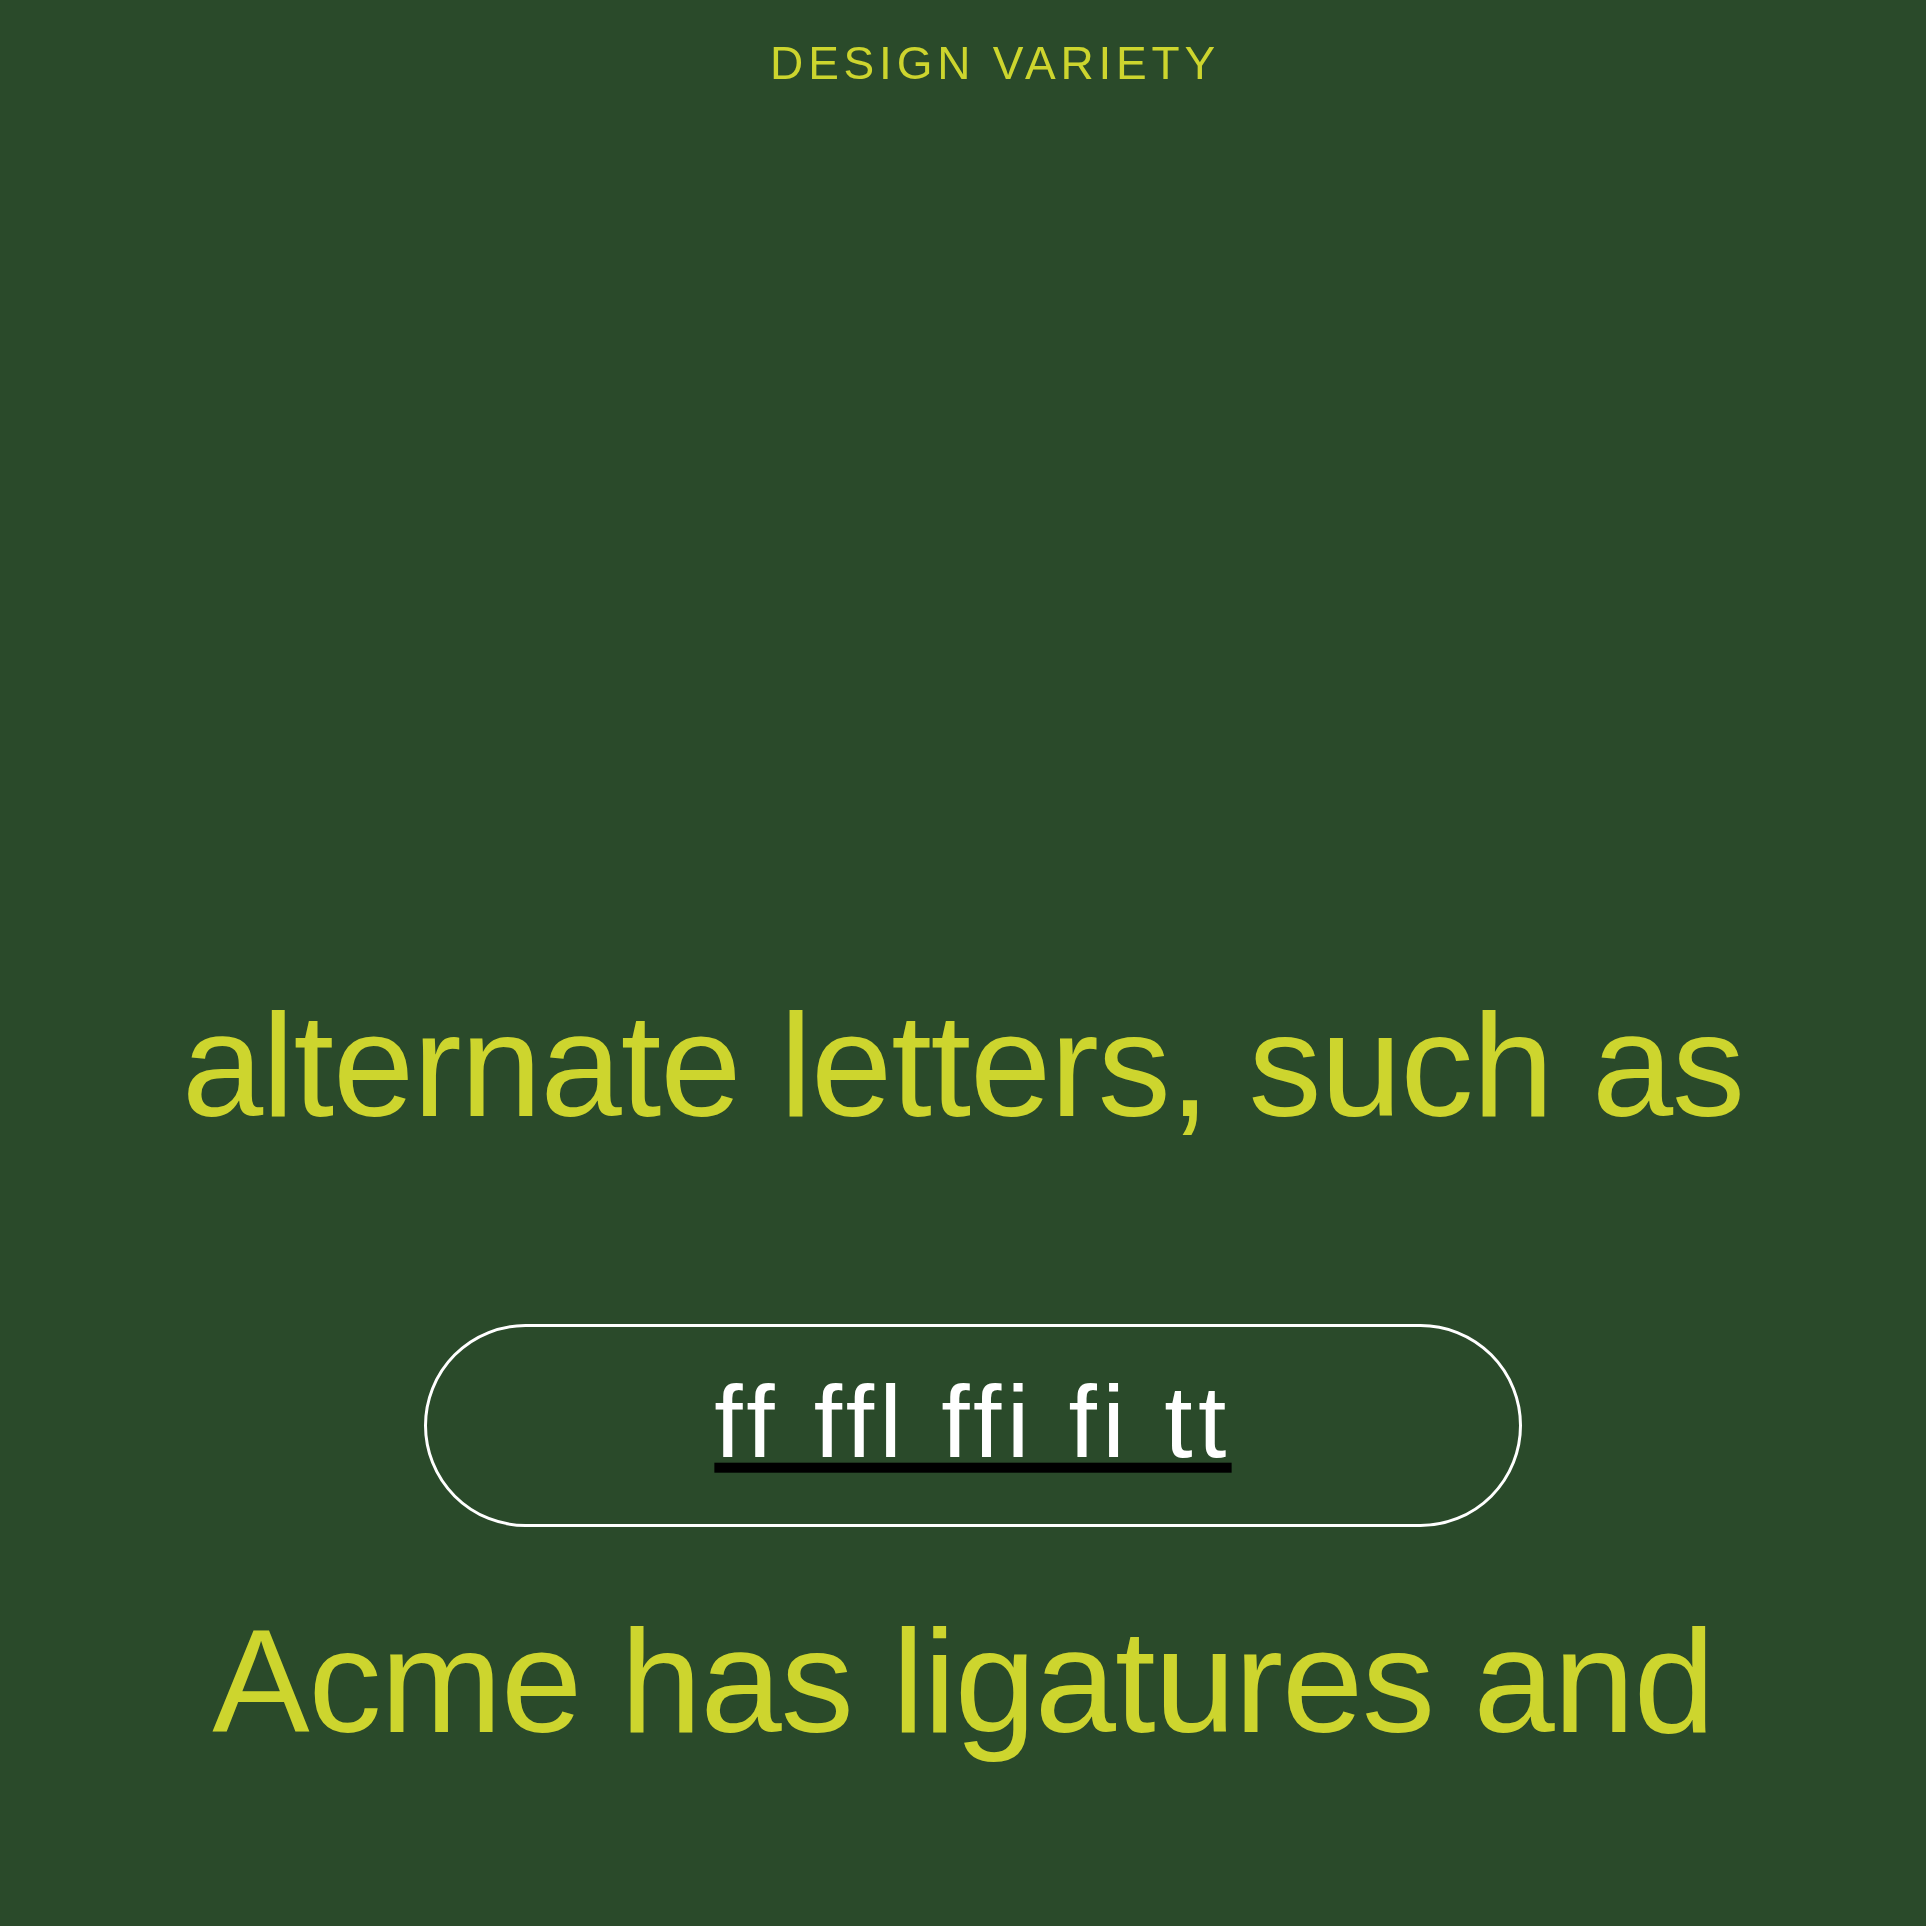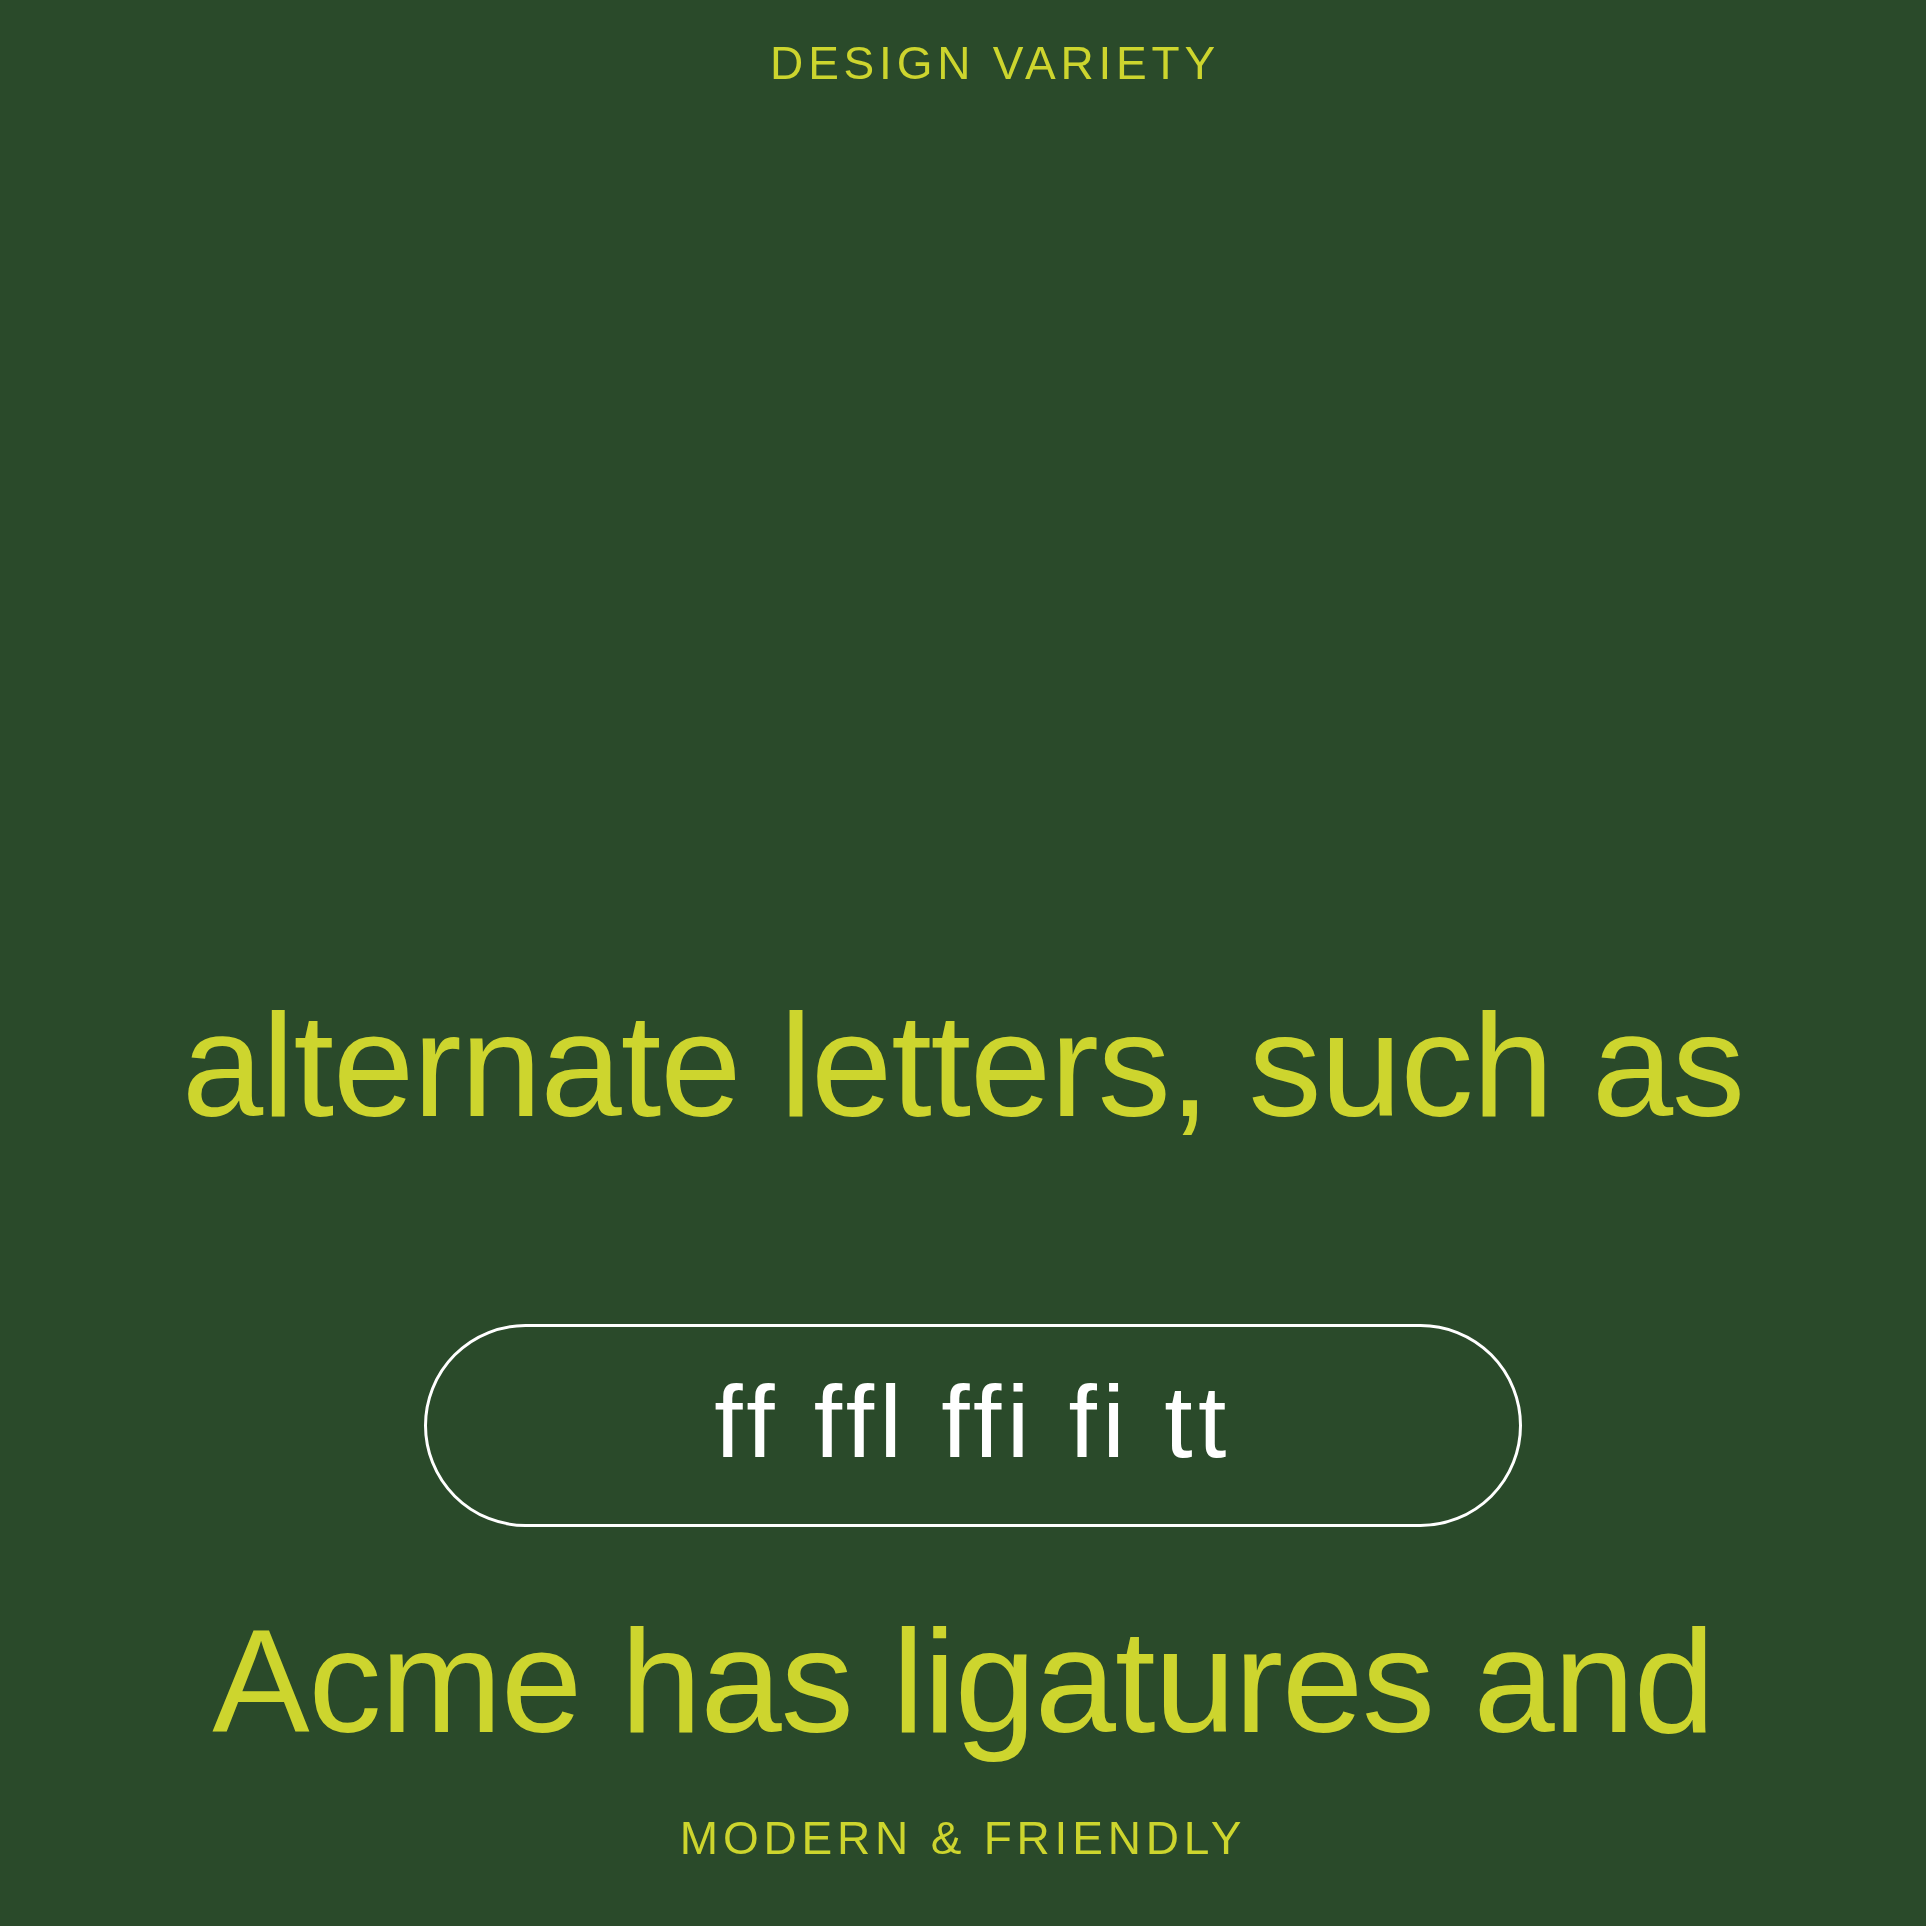--- a/index.html
+++ b/index.html
@@ -64,20 +64,21 @@
     left: 424px;
     top: 1324px;
     width: 1098px;
     height: 203px;
     box-sizing: border-box;
     border: 3.7px solid #ffffff;
     border-radius: 107px;
     display: flex;
     align-items: center;
     justify-content: center;
+    text-decoration: underline;
   }
   .pill-text {
     color: #ffffff;
     font-family: "Liberation Sans", sans-serif;
     font-size: 102px;
     font-weight: 400;
     line-height: 1;
     letter-spacing: 5.4px;
     white-space: pre;
     transform: translateY(-4.3px);
@@ -99,16 +100,15 @@
     
 
     
 
   </div>
 
   <div class="pill">
     <span class="pill-text">ff ffl ffi fi tt</span>
   </div>
 
-  <div class="eyebrow eyebrow--bottom">MODERN &amp; FRIENDLY</div>
 
 </div>
 
 
 </body></html>

